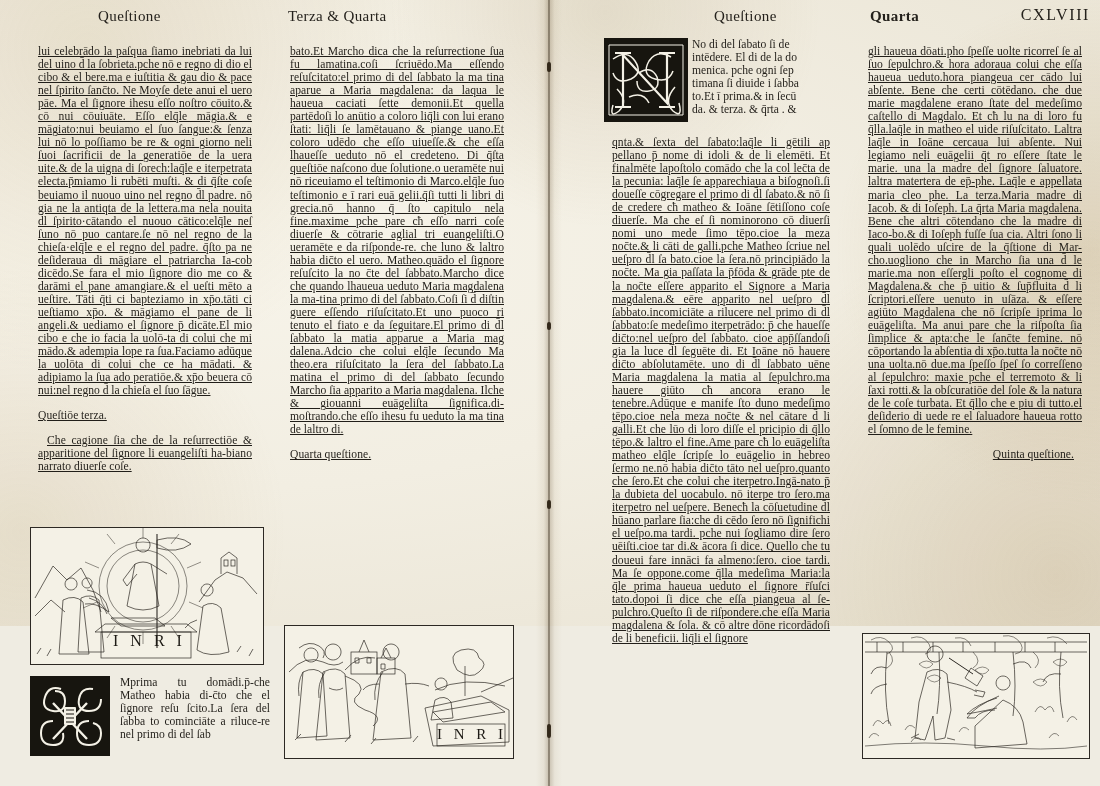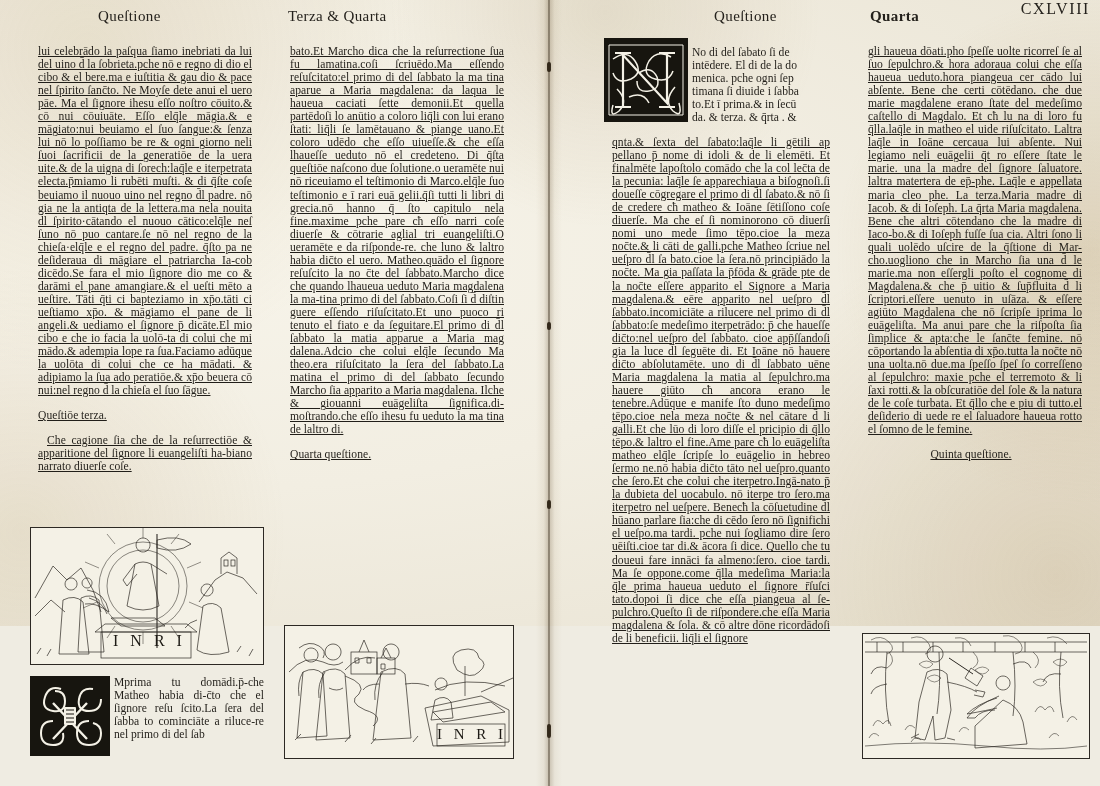--- a/index.html
+++ b/index.html
@@ -44,21 +44,21 @@
     position:absolute;left:11px;width:4px;border-radius:2px;
     background:rgba(40,30,16,.9);
   }
 
   .running-head{
     position:absolute;top:8px;
     font-size:15px;letter-spacing:.4px;color:#24211c;
     white-space:nowrap;
   }
   .folio{
-    position:absolute;top:0;right:8px;
+    position:absolute;top:6px;right:8px;
     font-size:16px;letter-spacing:1.6px;color:#24211c;
   }
 
   .col{
     position:absolute;
     color:#211e19;
     font-size:11.6px;
     line-height:13.05px;
     text-align:justify;
     text-justify:inter-word;
@@ -177,21 +177,21 @@
           <path d="M22 26 L56 62 M56 26 L22 62" stroke-width="2.4"></path>
         </g>
         <g fill="#f4f1e6">
           <rect x="33" y="30" width="12" height="18" rx="1"></rect>
         </g>
         <g stroke="#17150f" stroke-width="1.2">
           <path d="M35 33 L43 33 M35 37 L43 37 M35 41 L43 41 M35 45 L43 45"></path>
         </g>
       </svg>
     </div>
-    <div class="float-col-text" style="left:114px;top:676px;width:150px;">Mprima tu domādi.p̄-che Matheo habia di-c̄to che el ſignore reſu ſcito.La ſera del ſabba to cominciāte a riluce-re nel primo di del ſab</div>
+    <div class="float-col-text" style="left:120px;top:676px;width:150px;">Mprima tu domādi.p̄-che Matheo habia di-c̄to che el ſignore reſu ſcito.La ſera del ſabba to cominciāte a riluce-re nel primo di del ſab</div>
 
     <div class="col" style="left:278px;top:33px;width:238px;height:470px;">
       <p>bato.Et Marcho dica che la reſurrectione ſua fu lamatina.coſi ſcriuēdo.Ma eſſendo reſuſcitato:el primo di del ſabbato la ma tina aparue a Maria magdalena: da laqua le haueua caciati ſette demonii.Et quella partēdoſi lo anūtio a coloro liq̄li con lui erano ſtati: liq̄li ſe lamētauano &amp; piange uano.Et coloro udēdo che eſſo uiueſſe.&amp; che eſſa lhaueſſe ueduto nō el credeteno. Di q̄ſta queſtiōe naſcono due ſolutione.o ueramēte nui nō riceuiamo el teſtimonio di Marco.elq̄le ſuo teſtimonio e ī rari euā gelii.q̄ſi tutti li libri di grecia.nō hanno q̄ ſto capitulo nela fine.maxime pche pare cħ eſſo narri coſe diuerſe &amp; cōtrarie aglial tri euangeliſti.O ueramēte e da riſponde-re. che luno &amp; laltro habia dic̄to el uero. Matheo.quādo el ſignore reſuſcito la no c̄te del ſabbato.Marcho dice che quando lhaueua ueduto Maria magdalena la ma-tina primo di del ſabbato.Coſi ſi d̄ diſtin guere eſſendo riſuſcitato.Et uno puoco ri tenuto el fiato e da ſeguitare.El primo di d̄l ſabbato la matia apparue a Maria mag dalena.Adcio che colui elq̄le ſecundo Ma theo.era riſuſcitato la ſera del ſabbato.La matina el primo di del ſabbato ſecundo Marcho ſia apparito a Maria magdalena. Ilche &amp; giouanni euāgeliſta ſignifica.di-moſtrando.che eſſo ihesu fu ueduto la ma tina de laltro di.</p>
       <p style="">Quarta queſtione.</p>
     </div>
 
     <div class="cut" style="left:284px;top:625px;width:228px;height:132px;">
       <svg viewBox="0 0 228 132" preserveAspectRatio="none">
         <rect width="228" height="132" fill="#f4f1e6"></rect>
         <g stroke="#2c2823" stroke-width="0.7" fill="none">
@@ -267,36 +267,36 @@
           <path d="M70 48 q-12 14 -2 24 q10 8 6 -8"></path>
           <path d="M34 34 q12 -8 18 4 q4 12 -8 14 q-12 2 -12 -10"></path>
           <path d="M24 58 q14 -6 20 6"></path>
         </g>
         <g stroke="#f4f1e6" stroke-width="1" fill="none">
           <path d="M4 6 L78 6 M4 76 L78 76 M4 6 L4 76 M78 6 L78 76"></path>
         </g>
       </svg>
     </div>
 
-    <div class="float-col-text" style="left:140px;top:38px;width:124px;margin-top:8px;">
+    <div class="float-col-text" style="left:140px;top:38px;width:124px;">
       <div>No di del ſabato ſi de</div>
       <div>intēdere. El di de la do</div>
       <div>menica. pche ogni ſep</div>
       <div>timana ſi diuide i ſabba</div>
       <div>to.Et ī prima.&amp; in ſecū</div>
       <div>da. &amp; terza. &amp; q̄rta . &amp;</div>
     </div>
 
     <div class="col" style="left:48px;top:124px;width:242px;height:640px;">
       <p>qnta.&amp; ſexta del ſabato:laq̄le li gētili ap pellano p̄ nome di idoli &amp; de li elemēti. Et finalmēte lapoſtolo comādo che la col lec̄ta de la pecunia: laq̄le ſe apparechiaua a biſognoſi.ſi doueſſe cōgregare el primo di d̄l ſabato.&amp; nō ſi de credere cħ matheo &amp; Ioāne ſētiſſono coſe diuerſe. Ma che eſ ſi nominorono cō diuerſi nomi uno mede ſimo tēpo.cioe la meza noc̄te.&amp; li cāti de galli.pche Matheo ſcriue nel ueſpro d̄l ſa bato.cioe la ſera.nō principiādo la noc̄te. Ma gia paſſata la p̄fōda &amp; grāde pte de la noc̄te eſſere apparito el Signore a Maria magdalena.&amp; eēre apparito nel ueſpro d̄l ſabbato.incomiciāte a rilucere nel primo di d̄l ſabbato:ſe medeſimo iterpetrādo: p̄ che haueſſe dic̄to:nel ueſpro del ſabbato. cioe app̄ſſandoſi gia la luce d̄l ſeguēte di. Et Ioāne nō hauere dic̄to abſolutamēte. uno di d̄l ſabbato uēne Maria magdalena la matia al ſepulchro.ma hauere giūto cħ ancora erano le tenebre.Adūque e manife ſto duno medeſimo tēpo.cioe nela meza noc̄te &amp; nel cātare d̄ li galli.Et che lūo di loro diſſe el pricipio di q̄llo tēpo.&amp; laltro el fine.Ame pare cħ lo euāgeliſta matheo elq̄le ſcripſe lo euāgelio in hebreo ſermo ne.nō habia dic̄to tāto nel ueſpro.quanto che ſero.Et che colui che iterpetro.Ingā-nato p̄ la dubieta del uocabulo. nō iterpe tro ſero.ma iterpetro nel ueſpere. Benecħ la cōſuetudine d̄l hūano parlare ſia:che di cēdo ſero nō ſignifichi el ueſpo.ma tardi. pche nui ſogliamo dire ſero uēiſti.cioe tar di.&amp; ācora ſi dice. Quello che tu doueui fare innāci fa almeno:ſero. cioe tardi. Ma ſe oppone.come q̄lla medeſima Maria:la q̄le prima haueua ueduto el ſignore r̄ſuſci tato.dopoi ſi dice che eſſa piangeua al ſe-pulchro.Queſto ſi de riſpondere.che eſſa Maria magdalena &amp; ſola. &amp; cō altre dōne ricordādoſi de li beneficii. liq̄li el ſignore</p>
     </div>
 
     <div class="col" style="left:304px;top:33px;width:238px;height:490px;">
       <p>gli haueua dōati.pho ſpeſſe uolte ricorreſ ſe al ſuo ſepulchro.&amp; hora adoraua colui che eſſa haueua ueduto.hora piangeua cer cādo lui abſente. Bene che certi cōtēdano. che due marie magdalene erano ſtate del medeſimo caſtello di Magdalo. Et cħ lu na di loro fu q̄lla.laq̄le in matheo el uide riſuſcitato. Laltra laq̄le in Ioāne cercaua lui abſente. Nui legiamo neli euāgelii q̄t ro eſſere ſtate le marie. una la madre del ſignore ſaluatore. laltra matertera de ep̄-phe. Laq̄le e appellata maria cleo phe. La terza.Maria madre di Iacob. &amp; di Ioſeph. La q̄rta Maria magdalena. Bene che altri cōtendano che la madre di Iaco-bo.&amp; di Ioſeph fuſſe ſua cia. Altri ſono li quali uolēdo uſcire de la q̄ſtione di Mar-cho.uogliono che in Marcho ſia una d̄ le marie.ma non eſſergli poſto el cognome di Magdalena.&amp; che p̄ uitio &amp; ſup̄fluita d̄ li ſcriptori.eſſere uenuto in uſāza. &amp; eſſere agiūto Magdalena che nō ſcripſe iprima lo euāgeliſta. Ma anui pare che la riſpoſta ſia ſimplice &amp; apta:che le ſanc̄te femine. nō cōportando la abſentia di xp̄o.tutta la noc̄te nō una uolta.nō due.ma ſpeſſo ſpeſ ſo correſſeno al ſepulchro: maxie pche el terremoto &amp; li ſaxi rotti.&amp; la obſcuratiōe del ſole &amp; la natura de le coſe turbata. Et q̄llo che e piu di tutto.el deſiderio di uede re el ſaluadore haueua rotto el ſomno de le femine.</p>
-      <p style="text-align:center;padding-right:8px;">Quinta queſtione.</p>
+      <p style="text-align:right;padding-right:8px;">Quinta queſtione.</p>
     </div>
 
     <div class="cut" style="left:310px;top:633px;width:226px;height:124px;">
       <svg viewBox="0 0 226 124" preserveAspectRatio="none">
         <rect width="226" height="124" fill="#f4f1e6"></rect>
         <g stroke="#2c2823" stroke-width="0.7" fill="none">
 
           <path d="M2 8 L224 8 M2 18 L224 18"></path>
           <path d="M14 8 L14 18 M40 8 L40 18 M70 8 L70 18 M100 8 L100 18 M132 8 L132 18 M162 8 L162 18 M192 8 L192 18"></path>
 

